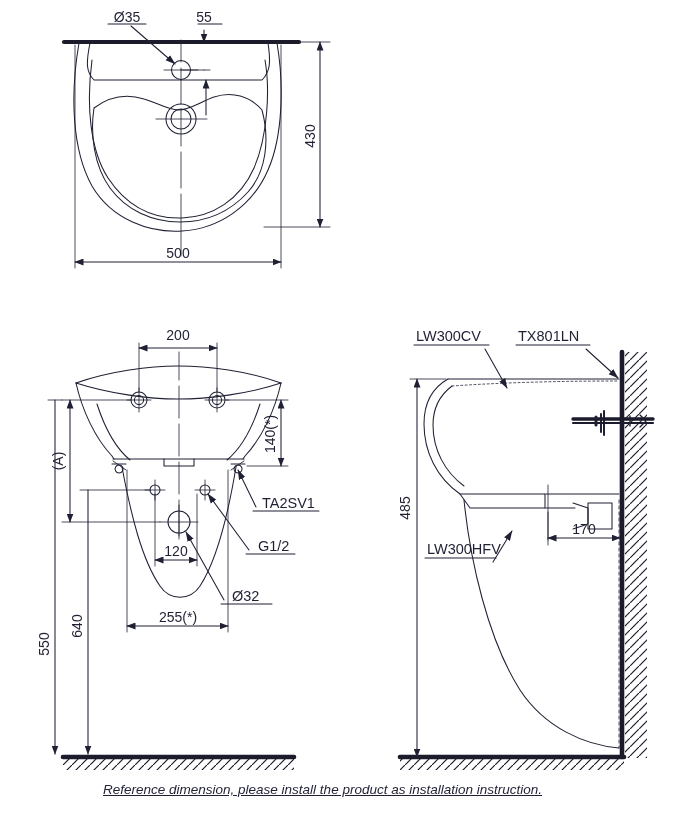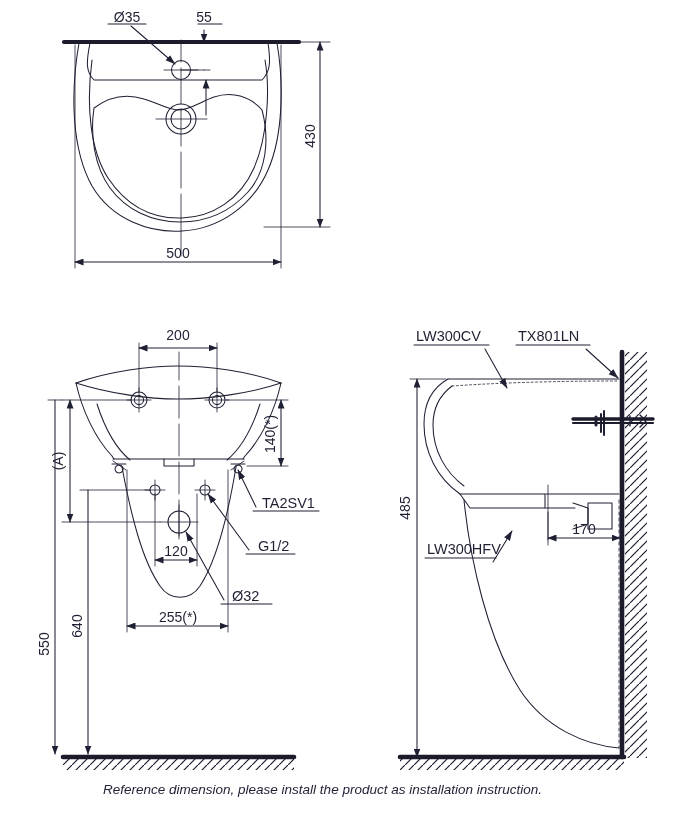--- a/index.html
+++ b/index.html
@@ -46,20 +46,21 @@
     line-height: 1.45;
   }
   .footer .en {
     font-family: "Liberation Sans", sans-serif;
     font-size: 13.5px;
     font-style: italic;
     color: #1f2033;
     white-space: nowrap;
     line-height: 1.45;
     padding-left: 17px;
+    text-decoration: underline;
   }
 </style>
 </head>
 <body>
 
 <div id="sheet">
 <svg width="700" height="822" viewBox="0 0 700 822" xmlns="http://www.w3.org/2000/svg">
   <defs>
     <marker id="ar" markerWidth="9" markerHeight="7" refX="8.5" refY="3.5" orient="auto" markerUnits="userSpaceOnUse">
       <path d="M0,0 L9,3.5 L0,7 z" fill="#1f2033"></path>

